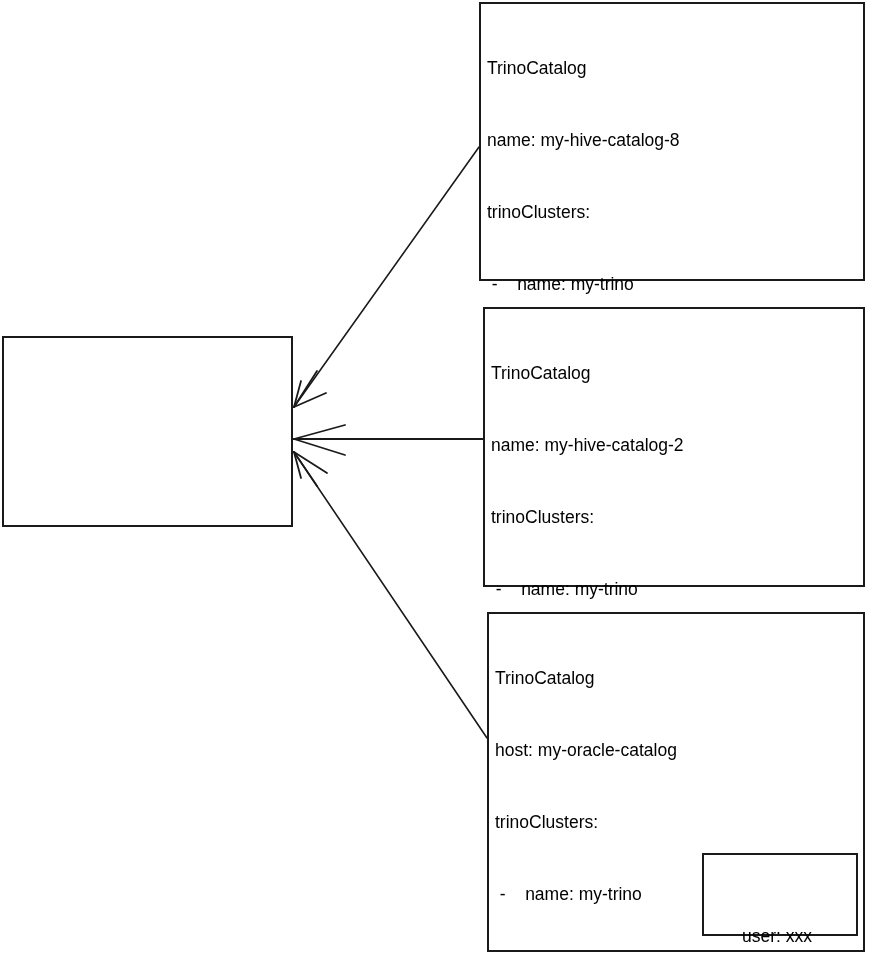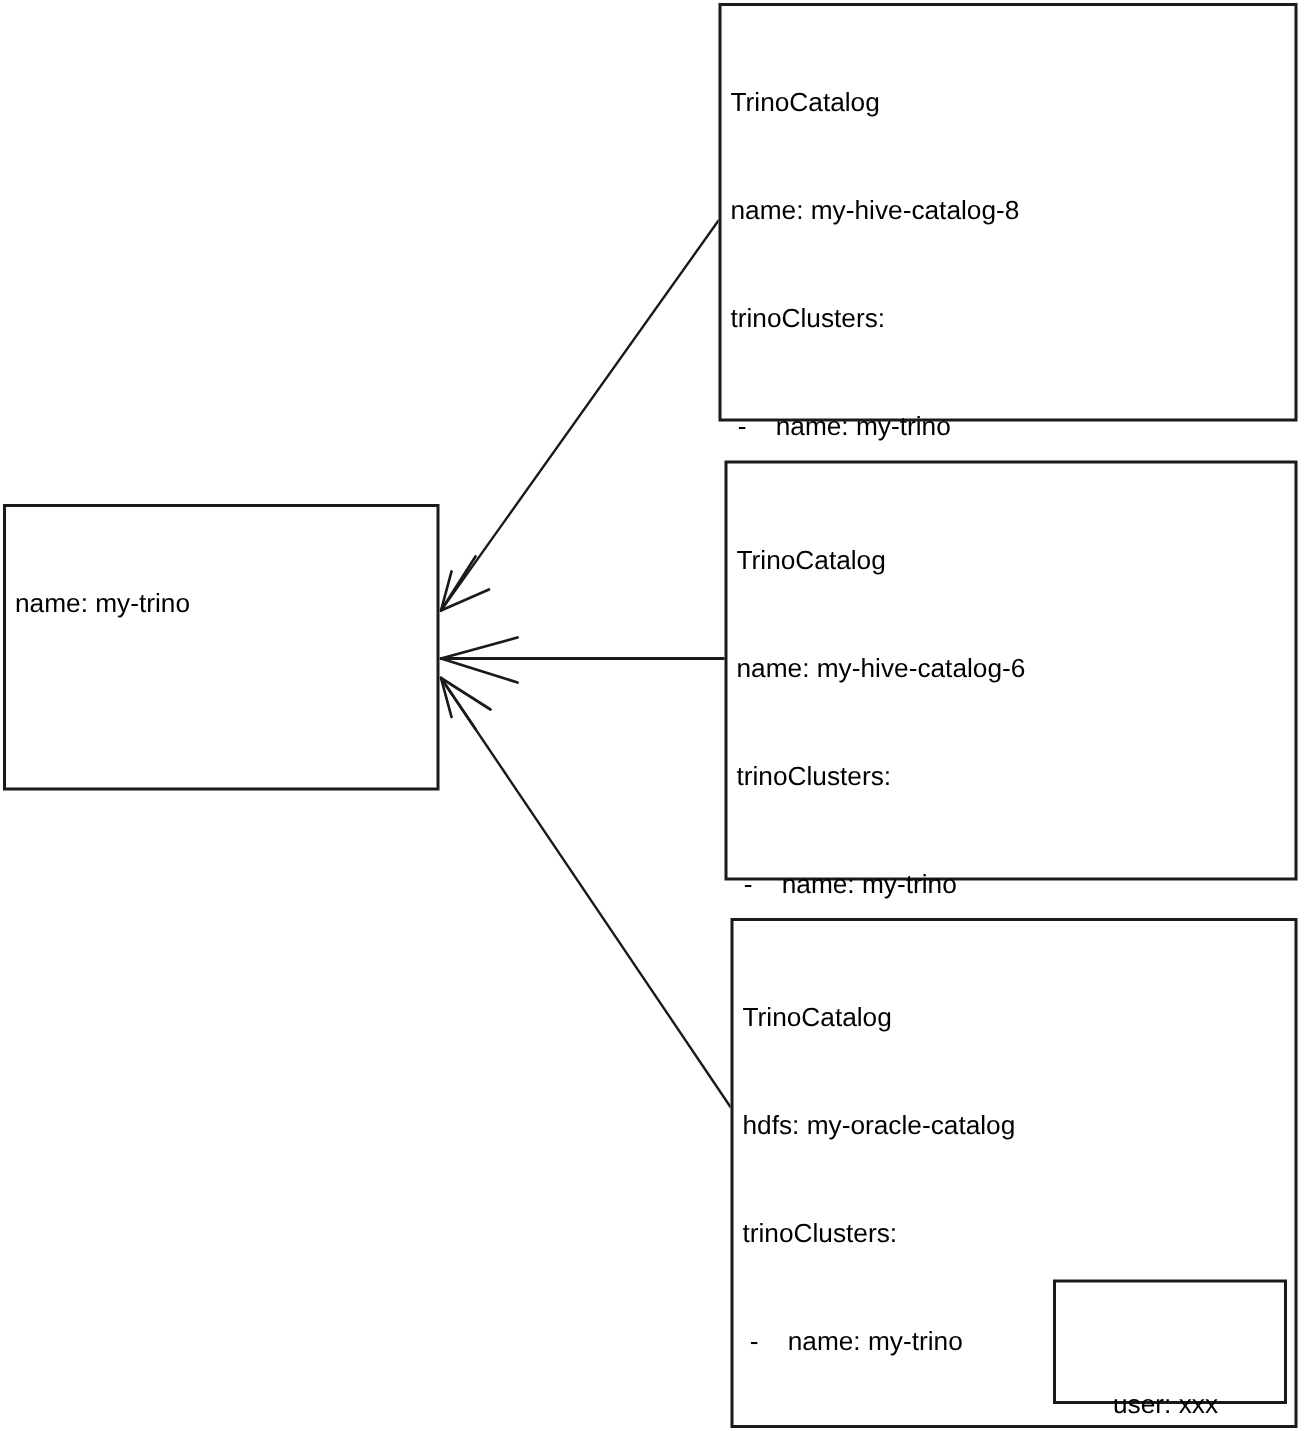--- a/index.html
+++ b/index.html
@@ -99,55 +99,54 @@
         <path d="M 760 812 L 789 854"></path>
         <path d="M 789 854 L 769 823" stroke-width="1.8"></path>
         <path d="M 789 854 L 781 818" stroke-width="1.8"></path>
       </g>
 
     </g>
   </svg>
 
   <div class="node-box" id="cluster-box" style="left:2px; top:336px; width:291px; height:191px;">
     <div class="node-text">
-      <span class="yaml-line">name: my-trino</span>
     </div>
   </div>
 
   <div class="node-box" id="catalog-1-box" style="left:479px; top:2px; width:386px; height:279px;">
     <div class="node-text">
       <span class="yaml-line">TrinoCatalog</span>
       <span class="yaml-line">name: my-hive-catalog-8</span>
       <span class="yaml-line">trinoClusters:</span>
       <span class="yaml-line"> -    name: my-trino</span>
       <span class="yaml-line">hive:</span>
       <span class="yaml-line">   s3: # S3ConnnectionSpec</span>
       <span class="yaml-line">      inline:</span>
       <span class="yaml-line">         host: minio</span>
       <span class="yaml-line">   metastore: # whatever</span>
     </div>
   </div>
 
   <div class="node-box" id="catalog-2-box" style="left:483px; top:307px; width:382px; height:280px;">
     <div class="node-text">
       <span class="yaml-line">TrinoCatalog</span>
-      <span class="yaml-line">name: my-hive-catalog-6</span>
+      <span class="yaml-line">name: my-hive-catalog-2</span>
       <span class="yaml-line">trinoClusters:</span>
       <span class="yaml-line"> -    name: my-trino</span>
       <span class="yaml-line">hive:</span>
       <span class="yaml-line">   hdfs:</span>
       <span class="yaml-line">      # TBD</span>
       <span class="yaml-line">   metastore: # whatever</span>
     </div>
   </div>
 
   <div class="node-box" id="catalog-3-box" style="left:487px; top:612px; width:378px; height:340px;">
     <div class="node-text">
       <span class="yaml-line">TrinoCatalog</span>
-      <span class="yaml-line">hdfs: my-oracle-catalog</span>
+      <span class="yaml-line">host: my-oracle-catalog</span>
       <span class="yaml-line">trinoClusters:</span>
       <span class="yaml-line"> -    name: my-trino</span>
       
       
       
     </div>
   </div>
 
   <div class="secret-box" id="secret-box" style="left:702px; top:853px; width:156px; height:83px;">
     <div class="secret-text">

